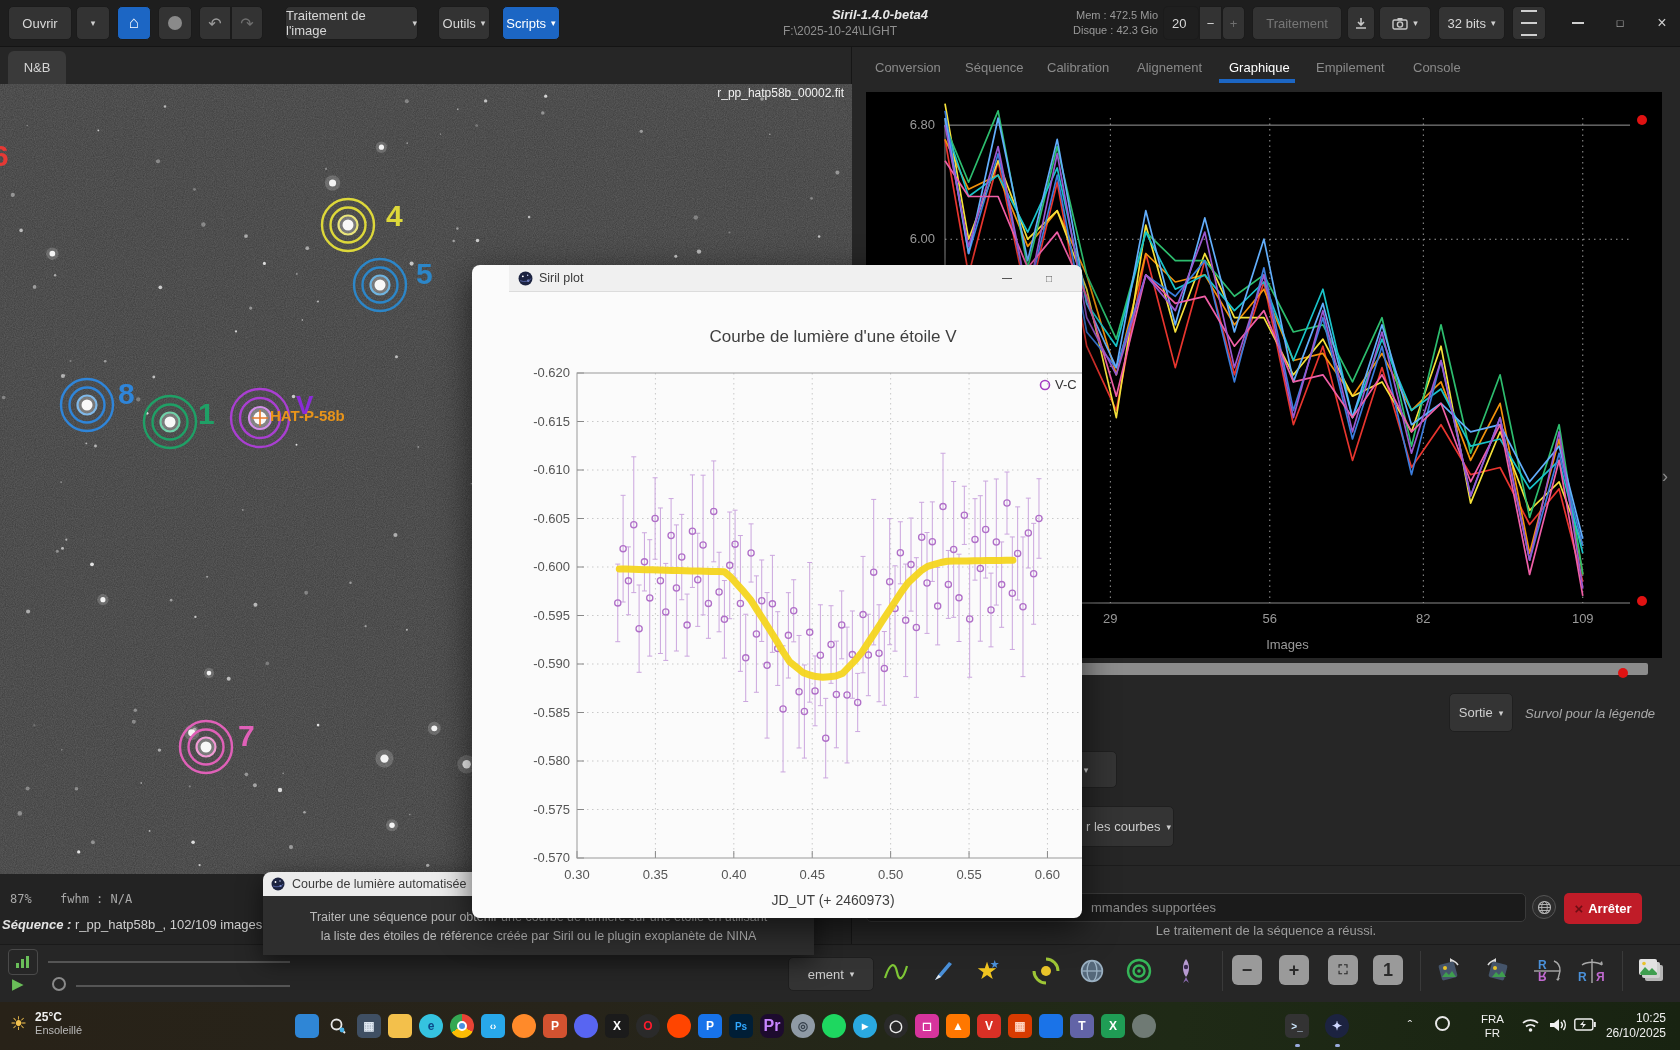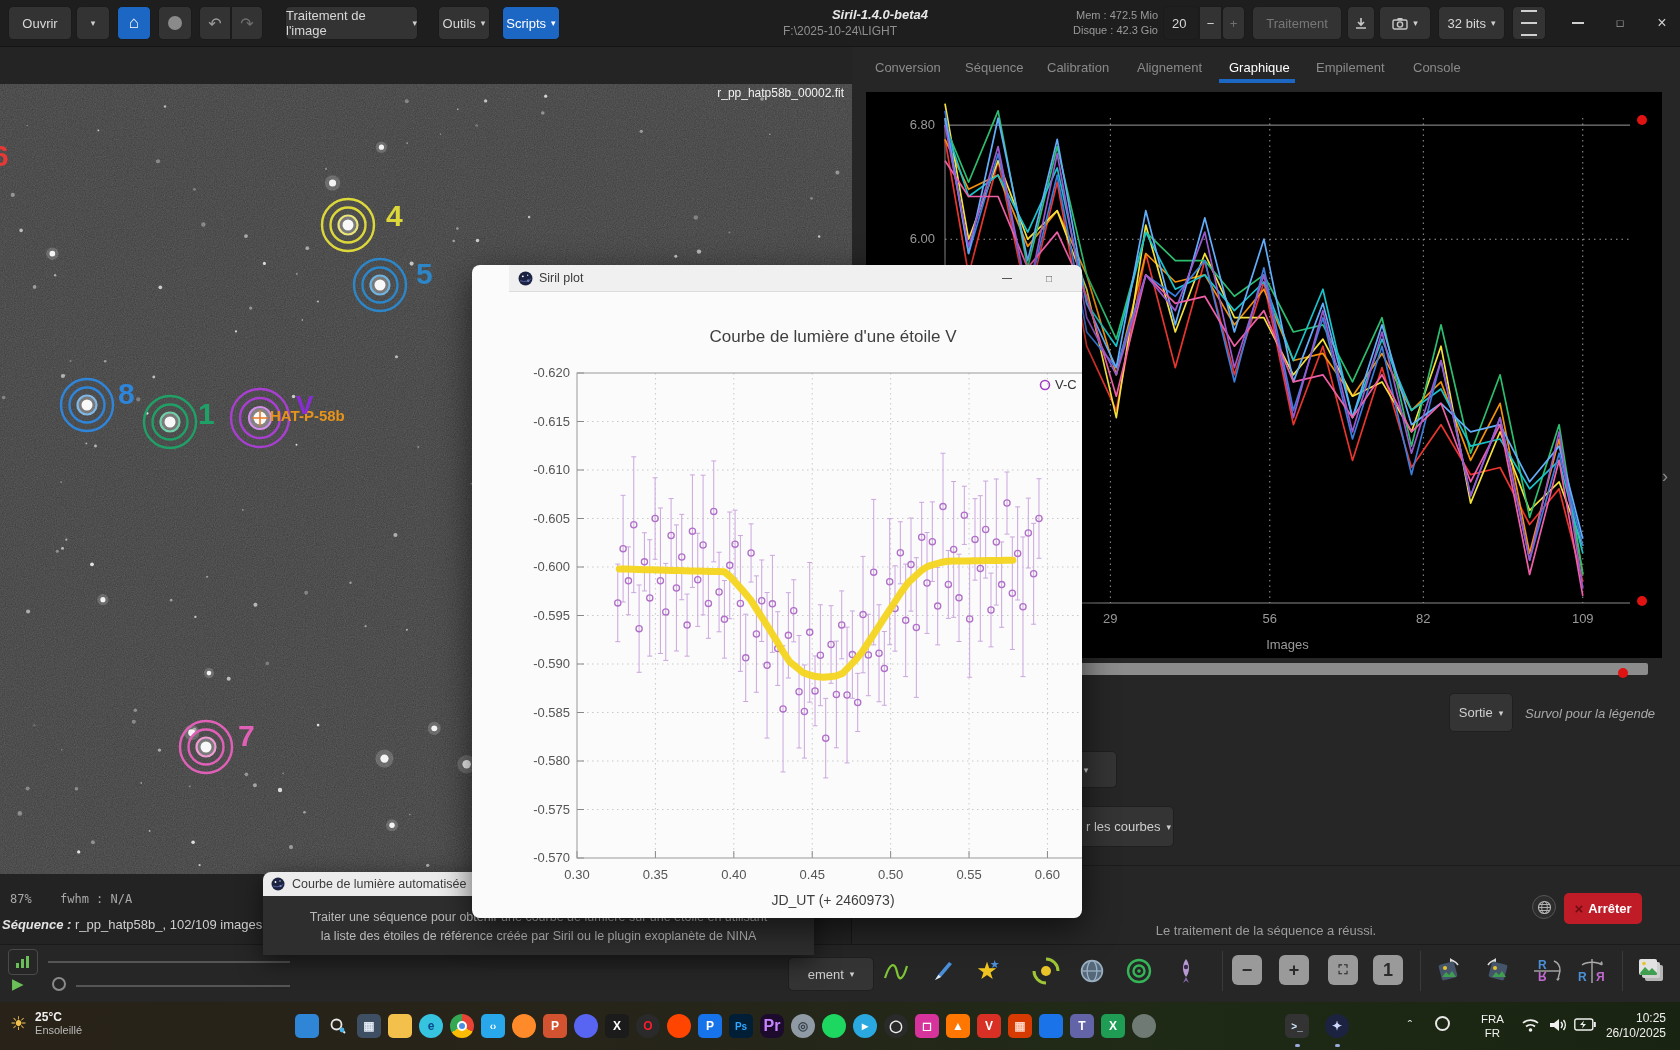--- a/index.html
+++ b/index.html
@@ -146,20 +146,25 @@
         <div class="hline"></div>
       </div>
     <div class="winctl" style="left:1608px;">
         <span style="font-size:11px;">□</span>
       </div>
     <div class="winctl" style="left:1650px;">
         <span style="font-size:16px;">×</span>
       </div>
   </div>
 
+  <div id="left-strip">
+    <div id="nb-tab">
+        <span>N&amp;B</span>
+      </div>
+  </div>
   <div id="starfield">
     <svg id="sf-svg" width="852" height="790">
       <defs>
         <filter id="nz">
             <feTurbulence type="fractalNoise" baseFrequency="0.9" numOctaves="2" stitchTiles="stitch"></feTurbulence>
             <feColorMatrix type="matrix" values="0 0 0 0 0.72  0 0 0 0 0.72  0 0 0 0 0.72  0 0 0 0.22 0"></feColorMatrix>
           </filter>
       </defs>
       <rect width="852" height="790" fill="#3c3c3c"></rect>
       <rect width="852" height="790" filter="url(#nz)"></rect>
@@ -444,20 +449,23 @@
       </div>
     <div id="survol" style="left:673px;top:659px;">Survol pour la légende</div>
     <div class="gbtn" style="left:203px;top:704px;width:62px;height:37px;">
         <span class="chev">▾</span>
       </div>
     <div class="gbtn" style="left:188px;top:759px;width:134px;height:41px;justify-content:flex-start;padding-left:45px;">
         <span>r les courbes</span>
         <span class="chev">▾</span>
       </div>
     <div id="rdivider"></div>
+    <div id="cmdinput">
+        <div id="cmdtext">mmandes supportées</div>
+      </div>
     <div id="globebtn">
       <svg width="15" height="15" viewBox="0 0 16 16">
           <circle cx="8" cy="8" r="6.4" fill="none" stroke="#b8b8b8" stroke-width="1.2"></circle>
           <ellipse cx="8" cy="8" rx="3" ry="6.4" fill="none" stroke="#b8b8b8" stroke-width="1"></ellipse>
           <path d="M1.6 8 h12.8 M2.6 4.8 h10.8 M2.6 11.2 h10.8" stroke="#b8b8b8" stroke-width="1" fill="none"></path>
         </svg>
     </div>
     <div id="stopbtn">
         <span class="x">×</span>
         <span>Arrêter</span>

